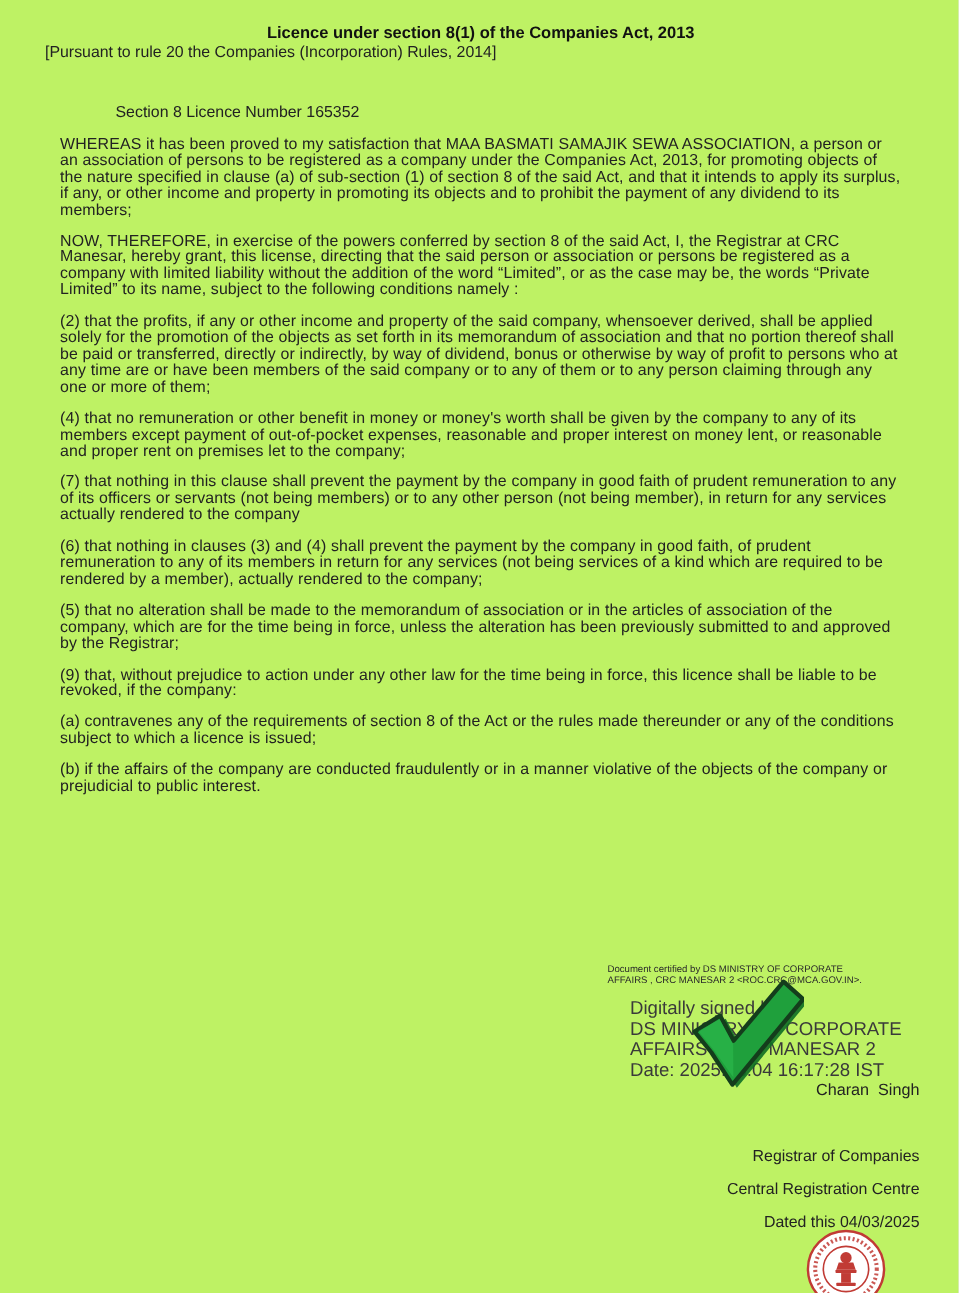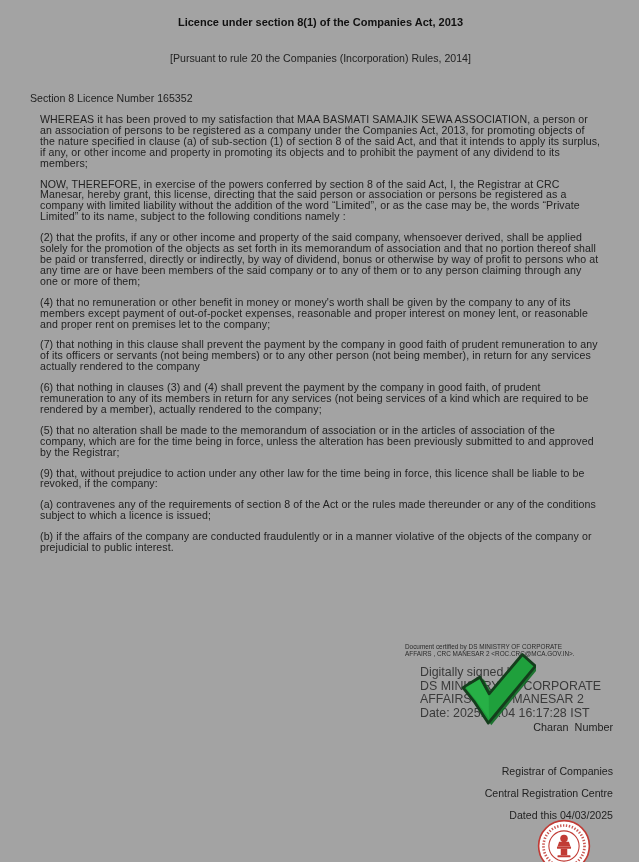--- a/index.html
+++ b/index.html
@@ -1,31 +1,31 @@
 <!DOCTYPE html>
 <html><head>
 <meta charset="utf-8">
 <style>
   html,body{margin:0;padding:0;background:#e8e8e8;}
   .page{
     position:relative;
     width:639px;height:862px;
     margin:0 auto;
-    background:#a3a3a3;
+    background:#bef264;
     overflow:hidden;
     font-family:"Liberation Sans","DejaVu Sans",sans-serif;
     color:#1c1c1c;
   }
   .content{padding:16px 28px 0 30px;}
   .title{
     text-align:center;font-weight:bold;font-size:11px;line-height:13px;
     color:#111;
   }
-  .subtitle{text-align:center;font-size:10.6px;line-height:12px;margin-top:23px;color:#222;}
-  .lic-no{font-size:10.6px;margin-top:28px;color:#222;}
+  .subtitle{font-size:10.6px;line-height:12px;color:#222;}
+  .lic-no{font-size:10.6px;margin-top:28px;color:#222;margin-left:47px;}
   p.body-par{
     margin:10px;font-size:10.6px;line-height:10.9px;color:#222;
     letter-spacing:0.1px;
   }
   .mt-first{margin-top:27px;}
   .mt-lg{margin-top:24px;}
   .mt-md{margin-top:16px;}
   .mt-sm{margin-top:11px;}
   
   .cert-text{
@@ -82,21 +82,21 @@
   </div>
 
   <svg class="check-icon" viewBox="0 0 100 104" xmlns="http://www.w3.org/2000/svg">
     <g transform="rotate(8 50 52)">
       <polygon points="17,59 36,43 50,62 83,8 101,20 53,98 33,74" fill="#0E6E23" opacity="0.9"></polygon>
       <polygon points="12,57 31,41 45,60 79,6 97,18 49,96 28,72" fill="#1FA03C" stroke="#143D1C" stroke-width="3.5" stroke-linejoin="round"></polygon>
       <polygon points="15,56 31,44 45,63 49,90 30,70" fill="#2DBE4E" opacity="0.55"></polygon>
     </g>
   </svg>
 
-  <div class="signatory">Charan  Number</div>
+  <div class="signatory">Charan  Singh</div>
   <div class="right-line rl-2">Registrar of Companies</div>
   <div class="right-line rl-3">Central Registration Centre</div>
   <div class="right-line rl-4">Dated this 04/03/2025</div>
 
   <svg class="seal" viewBox="0 0 100 100" xmlns="http://www.w3.org/2000/svg">
     <circle cx="50" cy="50" r="47" fill="#ffffff" stroke="#C13B35" stroke-width="3"></circle>
     <circle cx="50" cy="50" r="38" fill="none" stroke="#C13B35" stroke-width="5" stroke-dasharray="2.5 3" opacity="0.85"></circle>
     <circle cx="50" cy="50" r="28" fill="#ffffff" stroke="#C13B35" stroke-width="2"></circle>
     <g fill="#C13B35">
       <circle cx="50" cy="36" r="7"></circle>

